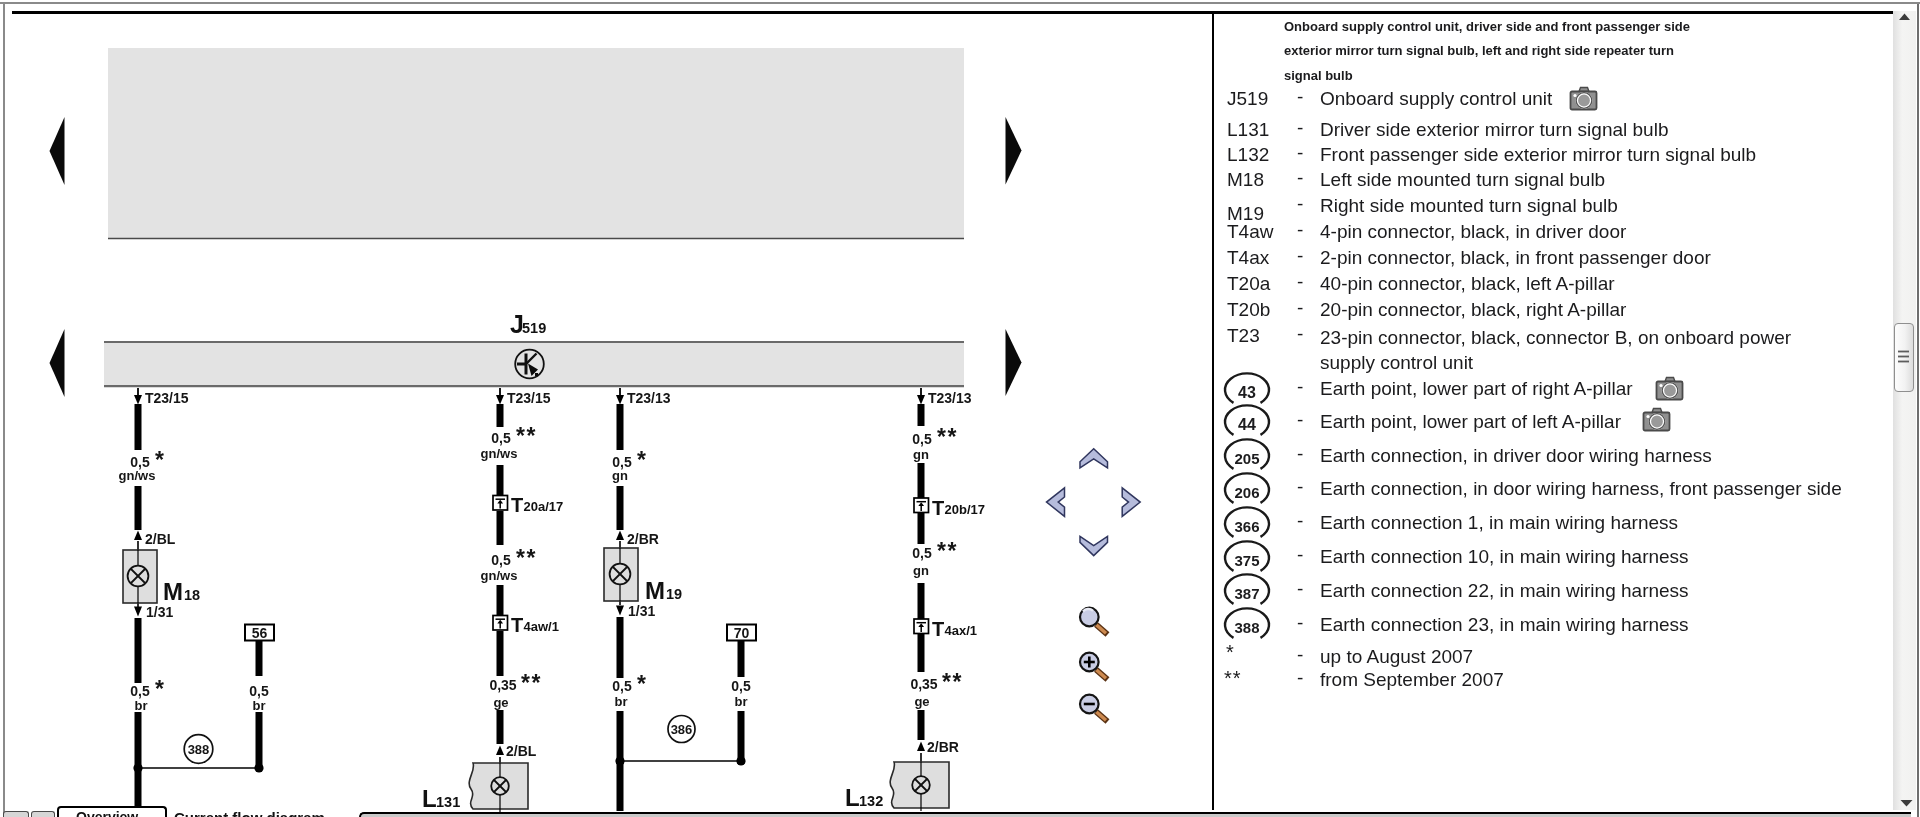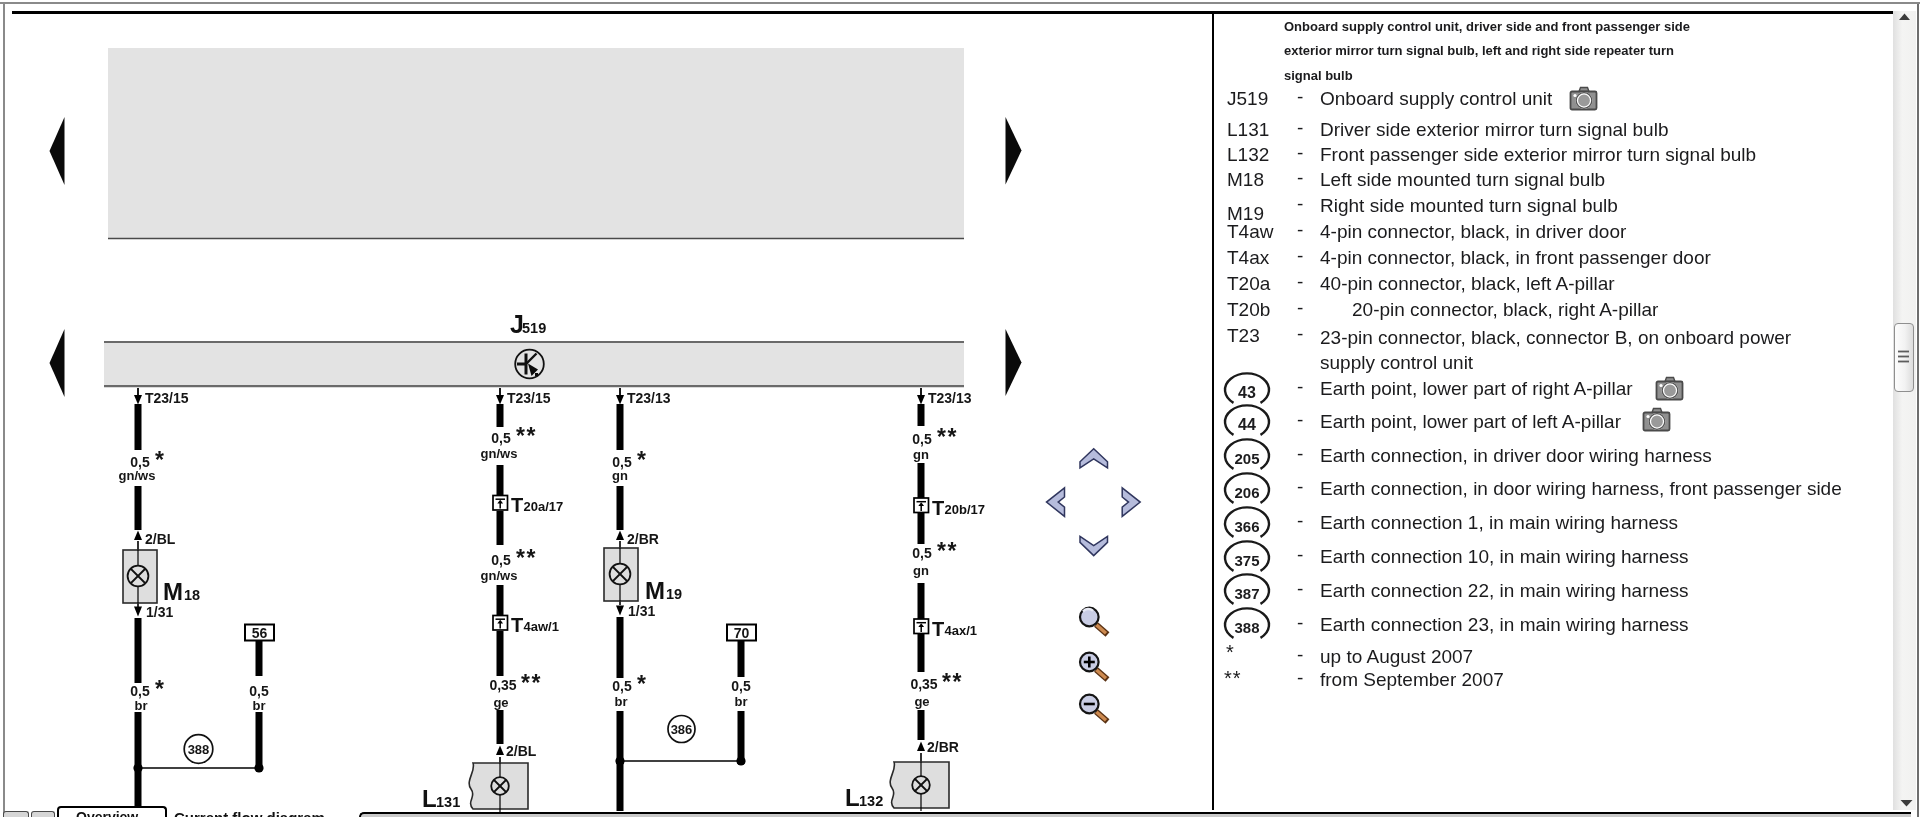--- a/index.html
+++ b/index.html
@@ -396,29 +396,29 @@
 <div class="abs" style="left:1227px;top:194.5px;font-size:19px;margin-top:8px;">M19</div>
 <div class="abs" style="left:1297px;top:192.5px;font-size:19px;">-</div>
 <div class="abs" style="left:1320px;top:194.5px;font-size:19px;">Right side mounted turn signal bulb</div>
 
 <div class="abs" style="left:1227px;top:220.5px;font-size:19px;">T4aw</div>
 <div class="abs" style="left:1297px;top:218.5px;font-size:19px;">-</div>
 <div class="abs" style="left:1320px;top:220.5px;font-size:19px;">4-pin connector, black, in driver door</div>
 
 <div class="abs" style="left:1227px;top:246.5px;font-size:19px;">T4ax</div>
 <div class="abs" style="left:1297px;top:244.5px;font-size:19px;">-</div>
-<div class="abs" style="left:1320px;top:246.5px;font-size:19px;">4-pin connector, black, in front passenger door</div>
+<div class="abs" style="left:1320px;top:246.5px;font-size:19px;">2-pin connector, black, in front passenger door</div>
 
 <div class="abs" style="left:1227px;top:272.5px;font-size:19px;text-align:right;">T20a</div>
 <div class="abs" style="left:1297px;top:270.5px;font-size:19px;">-</div>
 <div class="abs" style="left:1320px;top:272.5px;font-size:19px;">40-pin connector, black, left A-pillar</div>
 
 <div class="abs" style="left:1227px;top:298.5px;font-size:19px;">T20b</div>
 <div class="abs" style="left:1297px;top:296.5px;font-size:19px;">-</div>
-<div class="abs" style="left:1352px;top:298.5px;font-size:19px;">20-pin connector, black, right A-pillar</div>
+<div class="abs" style="left:1320px;top:298.5px;font-size:19px;">20-pin connector, black, right A-pillar</div>
 
 <div class="abs" style="left:1227px;top:324.5px;font-size:19px;">T23</div>
 <div class="abs" style="left:1297px;top:322.5px;font-size:19px;">-</div>
 <div class="abs" style="left:1320px;top:324.5px;font-size:19px;line-height:25.5px;">23-pin connector, black, connector B, on onboard power<br>supply control unit</div>
 
 <svg class="abs" style="left:1223px;top:372px;" width="48" height="38" viewBox="0 0 48 38">
         <path d="M 10.5 30.9 A 22 16.5 0 1 1 37.5 30.9" fill="none" stroke="#1a1a1a" stroke-width="2.4"></path>
         <text x="24" y="26" font-size="16" font-weight="bold" fill="#1c1c1e" text-anchor="middle" font-family="Liberation Sans">43</text>
       </svg>
 <div class="abs" style="left:1297px;top:376px;font-size:19px;">-</div>

